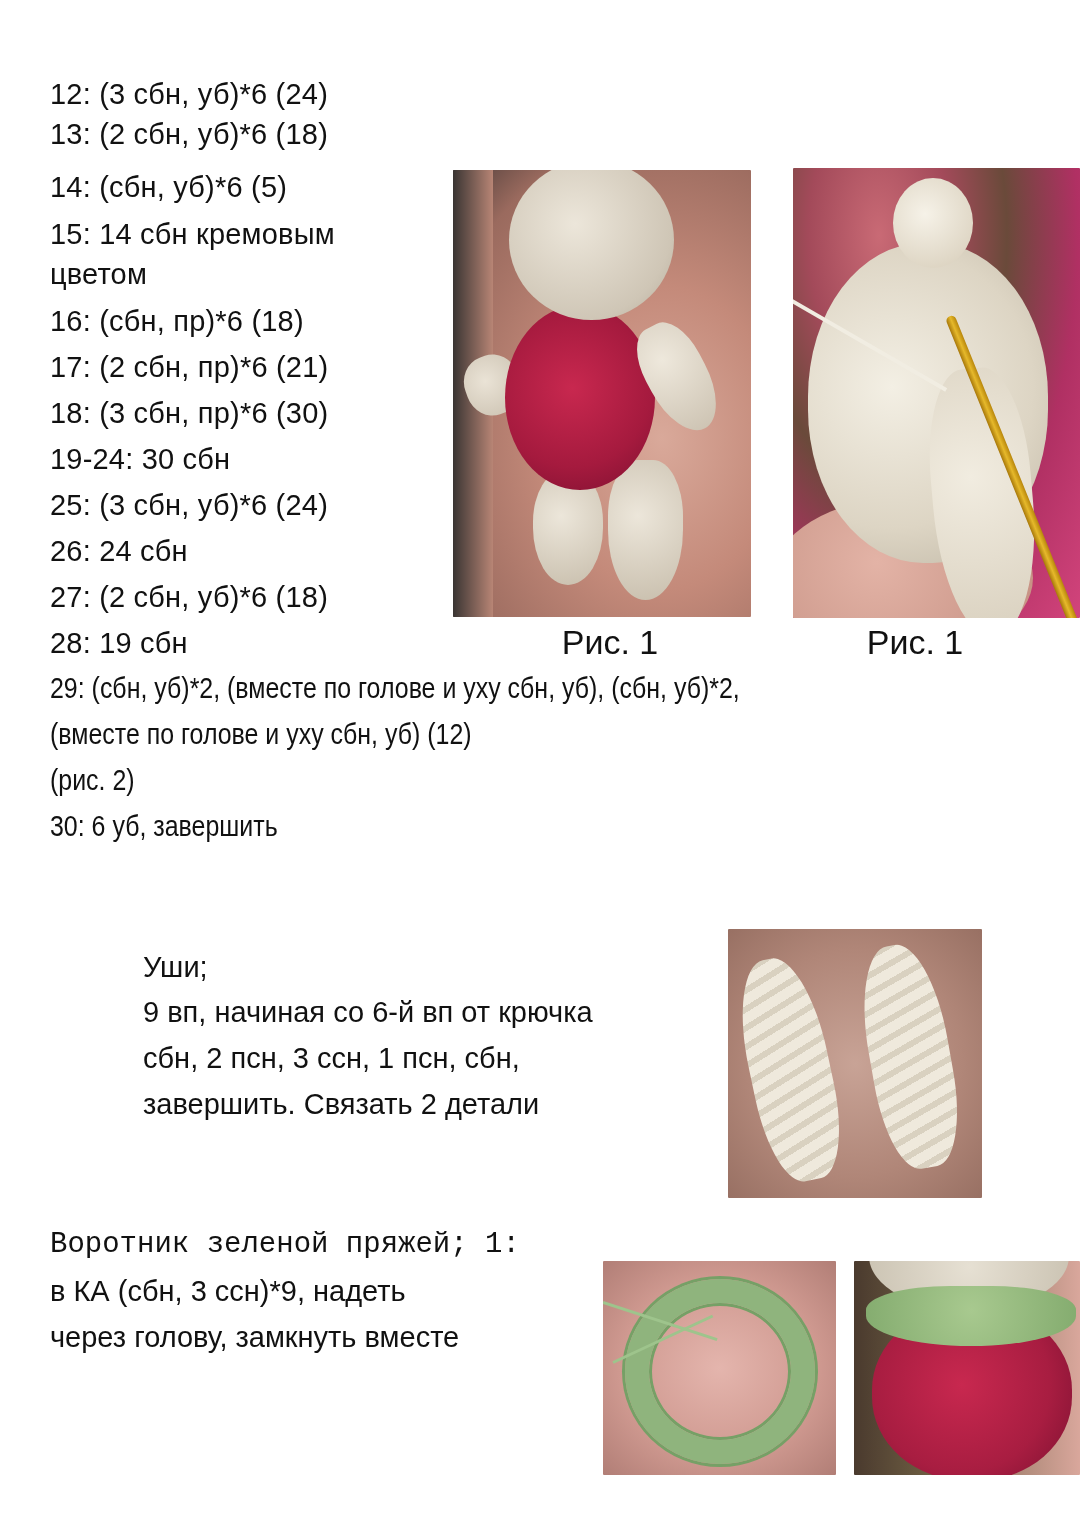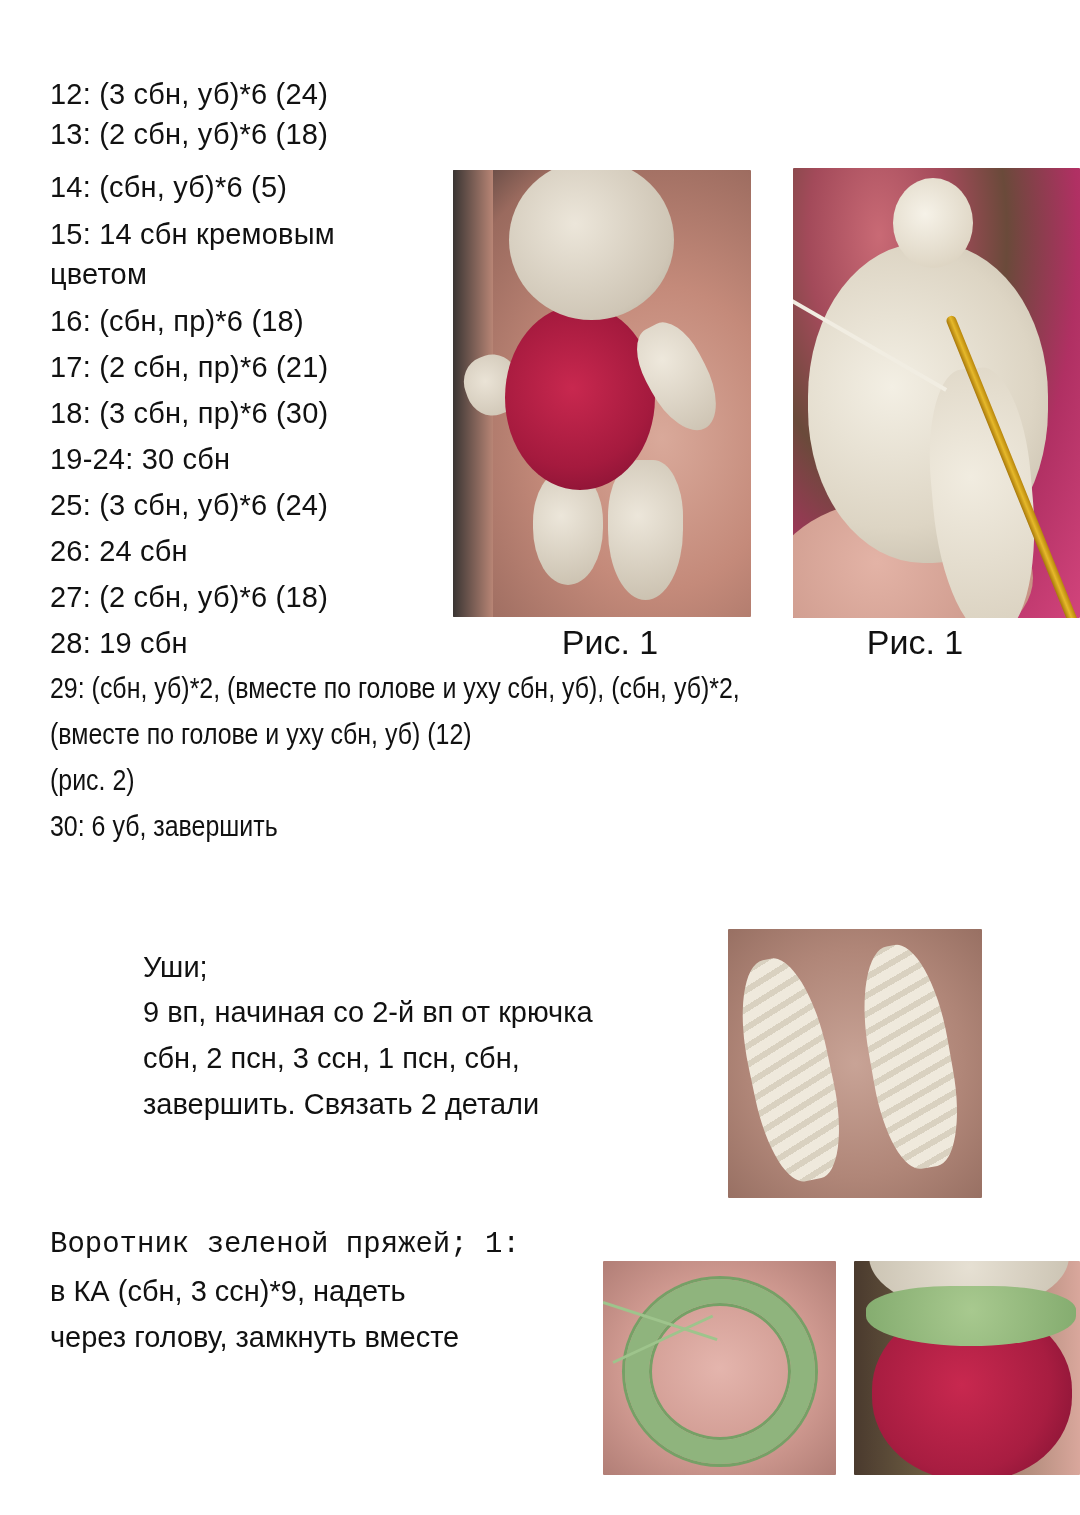--- a/index.html
+++ b/index.html
@@ -129,21 +129,21 @@
   <div class="ball"></div>
   <div class="knot"></div>
   <div class="ear"></div>
   <div class="yarn"></div>
   <div class="hook"></div>
 </div>
 <div class="caption" style="left:845px; top:622px; width:140px;">Рис. 1</div>
 
 <div>
   <div class="block" style="left:143px; top:944px;">Уши;</div>
-  <div class="block" style="left:143px; top:989px;">9 вп, начиная со 2-й вп от крючка</div>
+  <div class="block" style="left:143px; top:989px;">9 вп, начиная со 6-й вп от крючка</div>
   <div class="block" style="left:143px; top:1035px;">сбн, 2 псн, 3 ссн, 1 псн, сбн,</div>
   <div class="block" style="left:143px; top:1081px;">завершить. Связать 2 детали</div>
 </div>
 <div class="photo" id="p3">
   <div class="earpiece e1"></div>
   <div class="earpiece e2"></div>
 </div>
 
 <div>
   <div class="block" style="left:50px; top:1222px;font-family:Liberation Mono, monospace;">Воротник зеленой пряжей; 1:</div>

